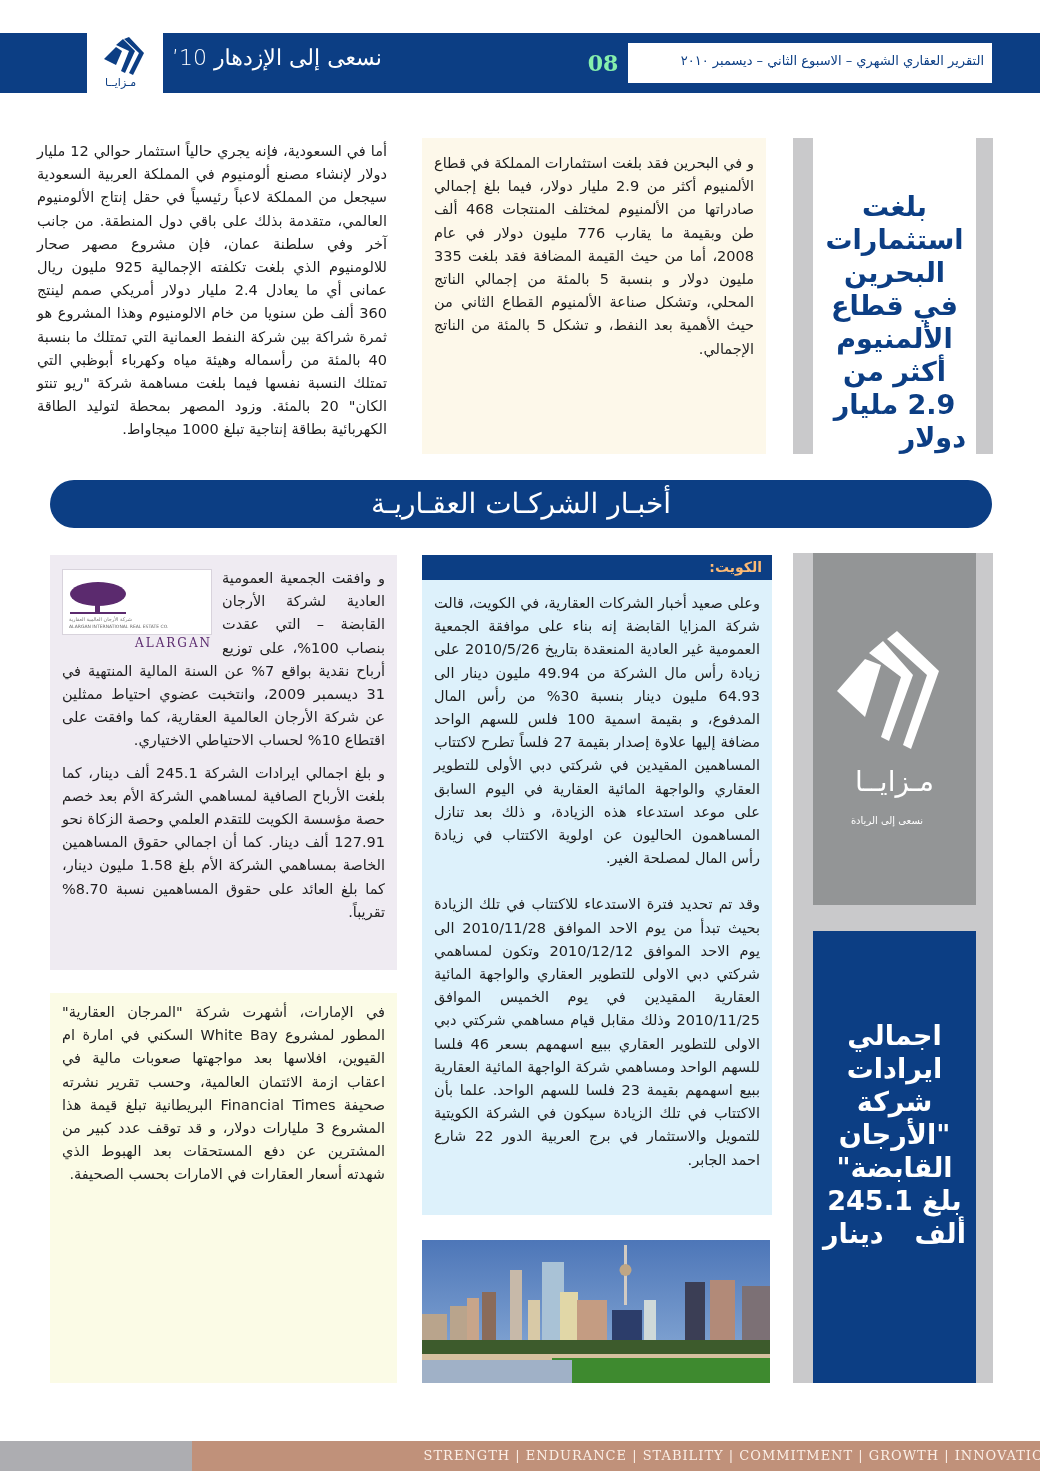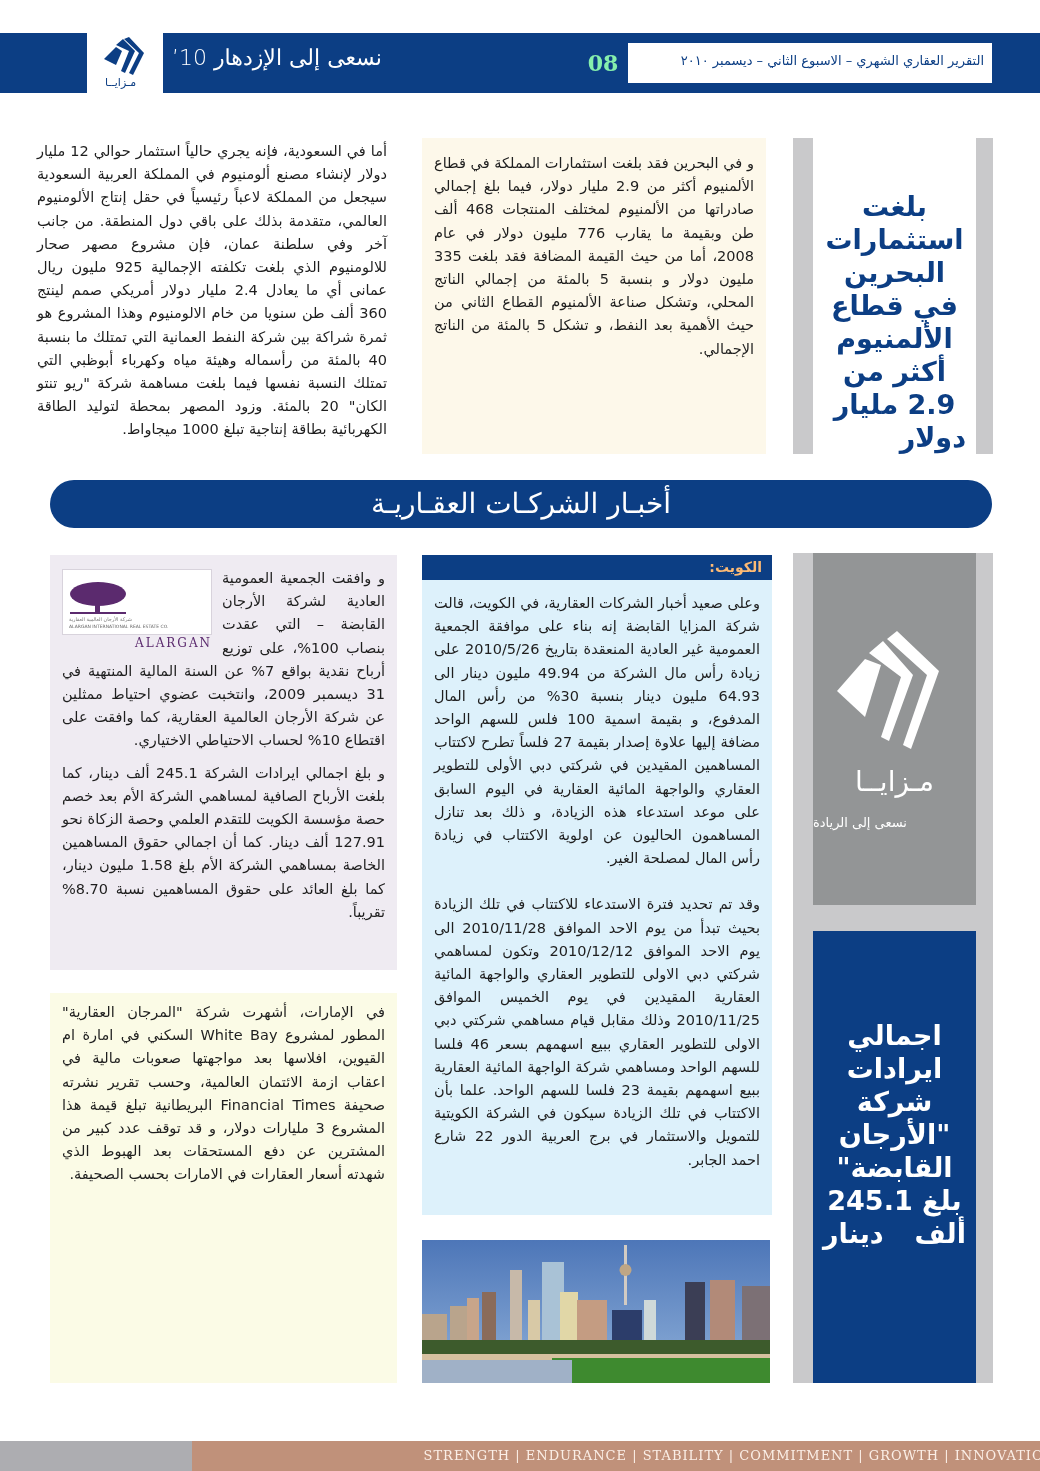--- a/index.html
+++ b/index.html
@@ -137,21 +137,21 @@
 <div class="side" style="top:553px; height:370px;">
   <div class="side-inner" style="background:#939596; bottom:18px;">
     <svg width="120" height="120" viewBox="0 0 120 120" style="position:absolute; left:22px; top:78px;">
       <g fill="#ffffff">
         <polygon points="2,60 30,28 46,34 30,86"></polygon>
         <polygon points="34,22 48,10 78,44 54,110 46,106 66,46"></polygon>
         <polygon points="52,8 62,0 104,40 76,118 68,114 92,44"></polygon>
       </g>
     </svg>
     <div style="position:absolute; left:0; right:0; top:212px; text-align:center; color:#fff; font-size:28px; letter-spacing:6px; direction:rtl;">مـزايــا</div>
-    <div style="position:absolute; left:0; right:15px; top:262px; text-align:left; color:#fff; font-size:13px; direction:rtl;">نسعى إلى الريادة</div>
+    <div style="position:absolute; left:0; right:15px; top:262px; text-align:center; color:#fff; font-size:10px; direction:rtl;">نسعى إلى الريادة</div>
   </div>
 </div>
 
 <div class="side" style="top:923px; height:460px;">
   <div class="side-inner" style="background:#0c3e84; top:8px;">
     <div class="side-title" style="color:#fff; margin-top:88px; font-size:27px; line-height:33px;">اجمالي ايرادات شركة "الأرجان القابضة" بلغ 245.1 ألف دينار</div>
   </div>
 </div>
 
 <div class="footer-grey"></div>

